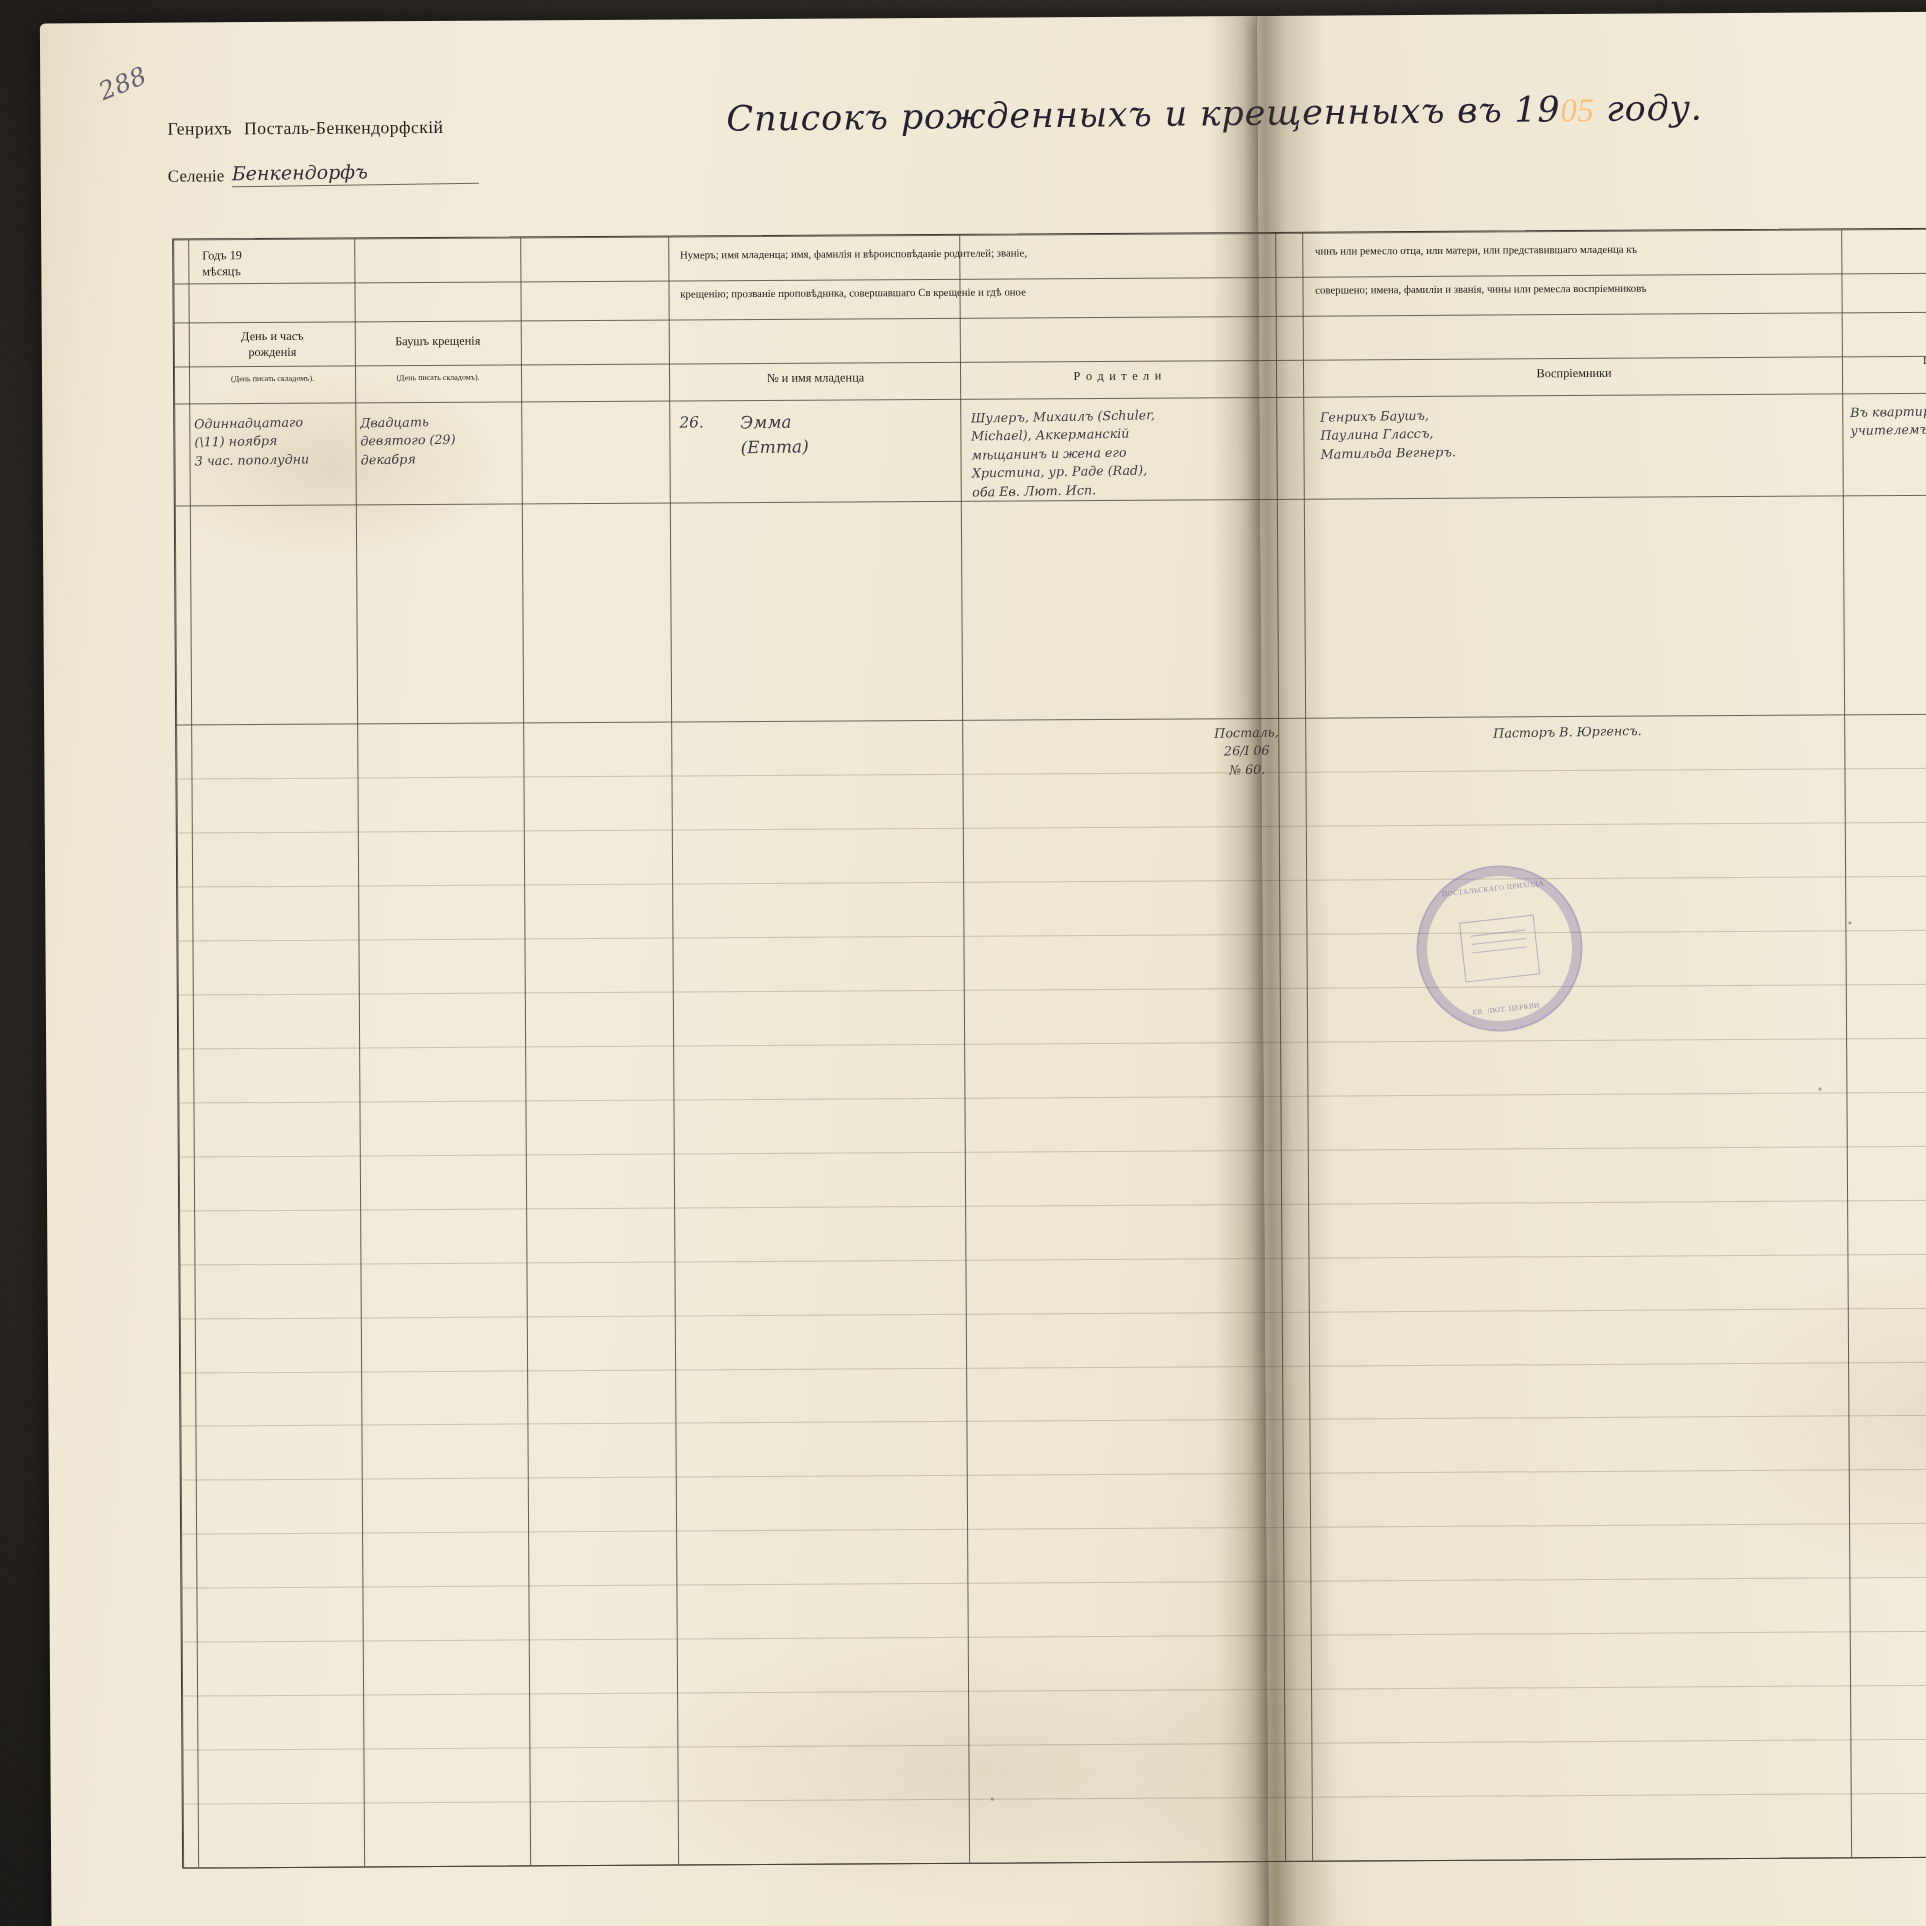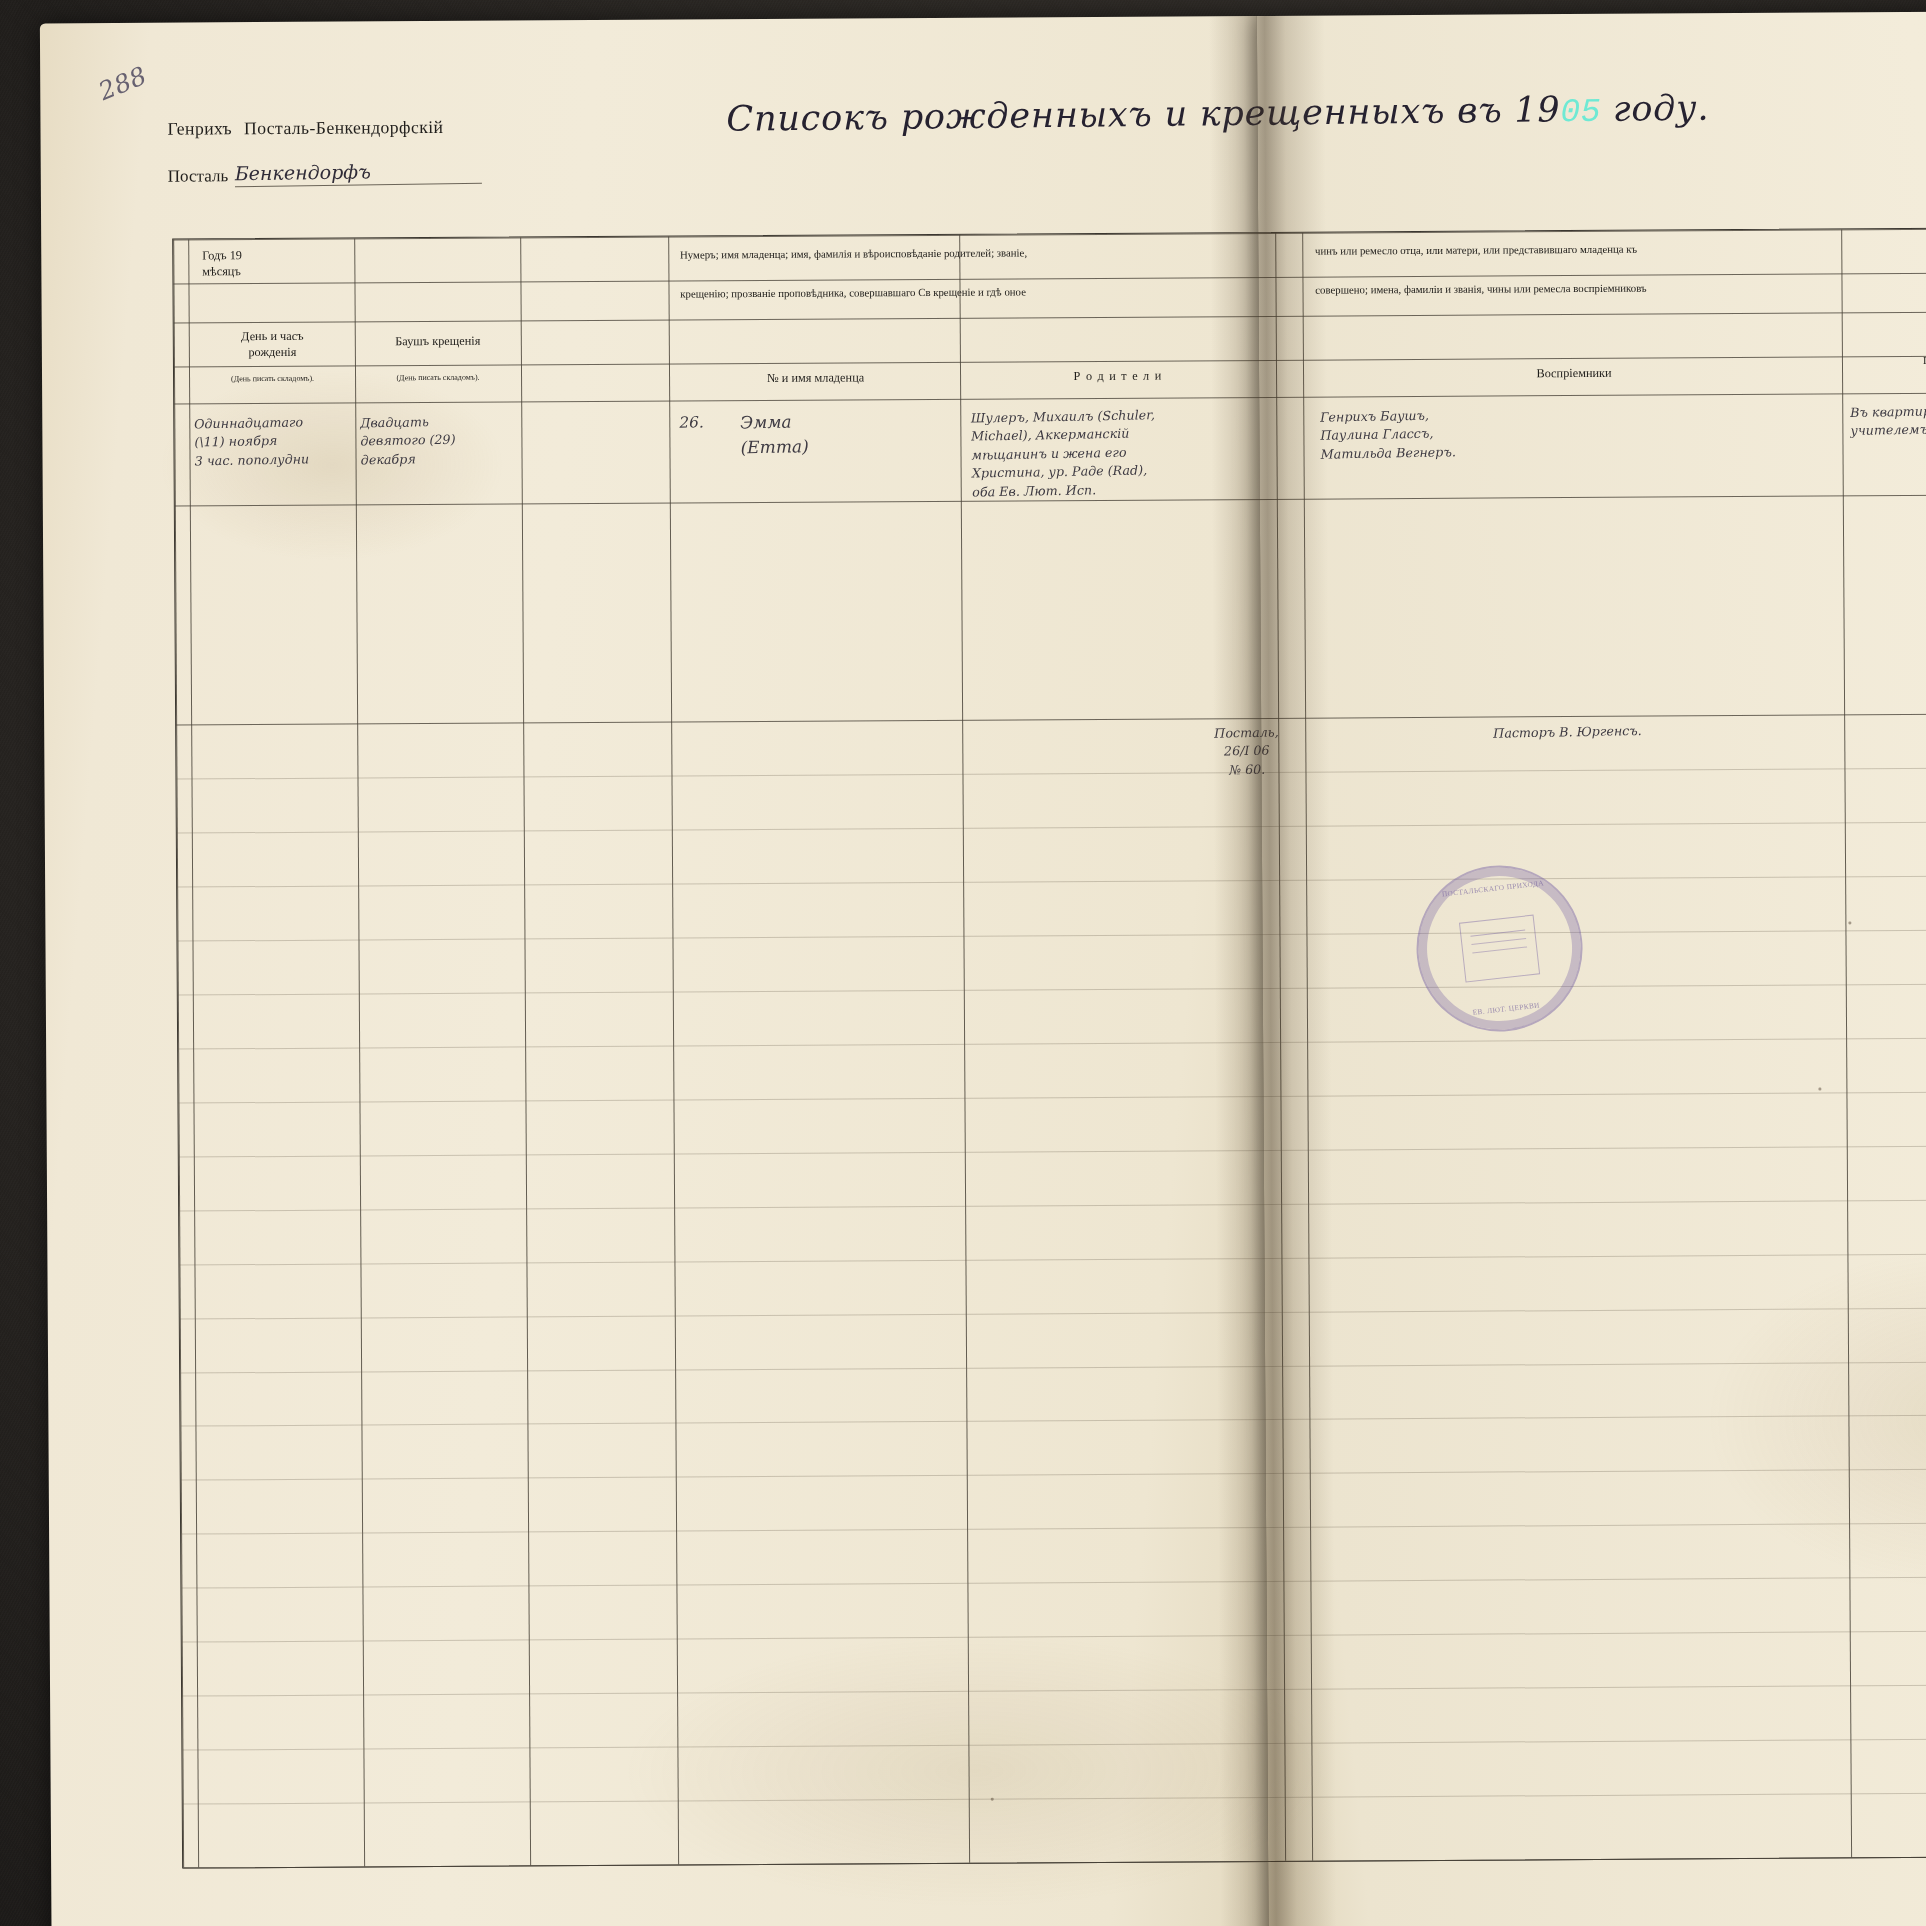--- a/index.html
+++ b/index.html
@@ -81,23 +81,23 @@
   
   .stain {
     position: absolute;
     border-radius: 50%;
     pointer-events: none;
     mix-blend-mode: multiply;
   }
 
   
   .hand {
-    font-family: Liberation Mono, monospace;
-    font-style: italic;
-    color: #5eead4;
+    font-family: Liberation Serif, serif;
+    font-style: italic;
+    color: #fdba74;
     letter-spacing: 0.4px;
     transform: rotate(-0.6deg);
     opacity: 0.88;
   }
 
   
   .printed { color: #211f1c; }
 
   #parish-line {
     position: absolute;
@@ -272,21 +272,21 @@
   <div class="speck" style="left:940px;top:1780px;"></div>
 
   <div id="folio-left" class="hand">288</div>
 
   <div id="parish-line" class="printed">
     <span>Генрихъ</span>
     <span style="margin-left:7px">Посталь-Бенкендорфскій</span>
   </div>
 
   <div id="village-line" class="printed">
-    <span>Посталь</span>
+    <span>Селеніе</span>
     <span id="village-value">Бенкендорфъ</span>
   </div>
 
   <div id="main-title">
     <span>Списокъ рожденныхъ и крещенныхъ въ 19</span><span class="hand" style="font-size:33px">05</span>
     <span>году.</span>
   </div>
 
   <div id="ledger">
 

